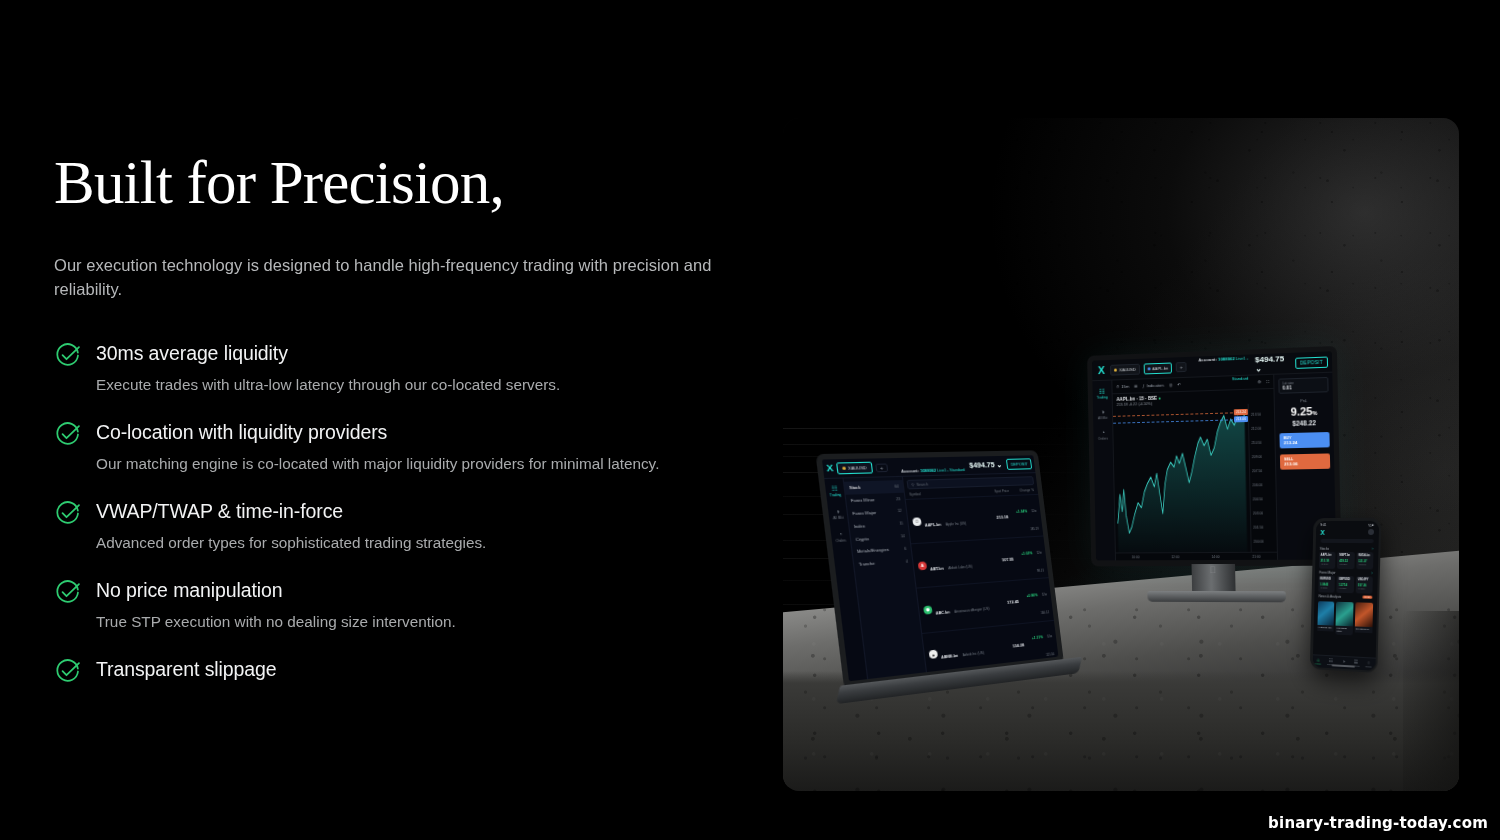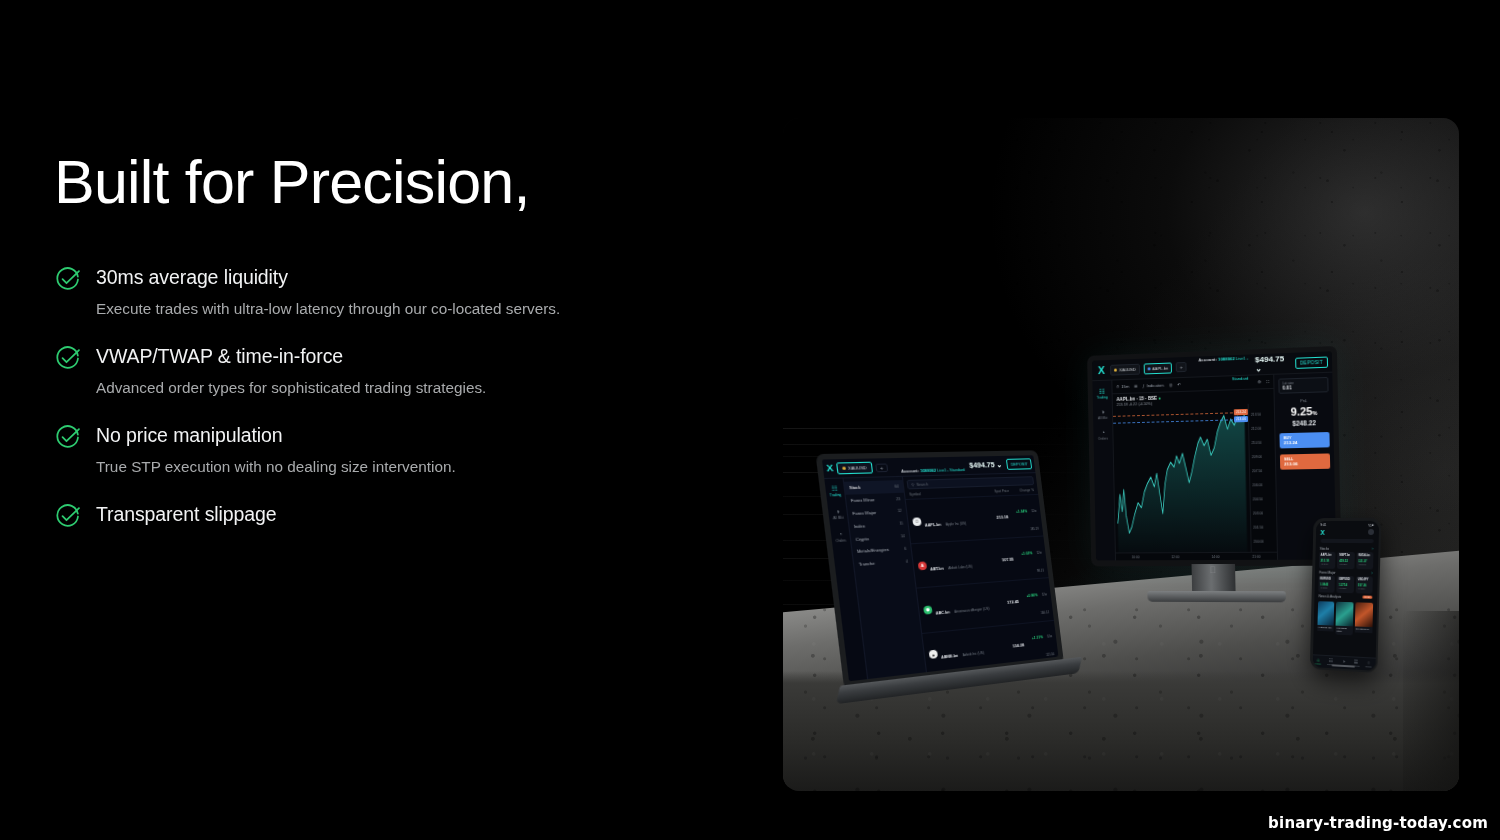--- a/index.html
+++ b/index.html
@@ -16,21 +16,21 @@
     position:absolute; left:54px; top:140px; width:700px;
   }
   .headline {
     color:#ffffff;
     font-size:61px;
     line-height:85px;
     font-weight:400;
     letter-spacing:-0.8px;
     white-space:nowrap;
   }
-  .headline .hl-line { display:block; }
+  .headline .hl-line { display:block;font-family:Liberation Serif, serif; }
   .subtitle {
     margin-top:28px;
     color:#b6b8ba;
     font-size:16.5px;
     line-height:24px;
     font-weight:400;
     max-width:660px;
     letter-spacing:0.05px;
   }
 
@@ -379,34 +379,45 @@
 <body>
 
 <div class="page">
 
   <div class="left-col">
 
     <h1 class="headline">
       <span class="hl-line">Built for Precision,</span>
     </h1>
 
+    <p class="subtitle">Our execution technology is designed to handle high-frequency trading with precision and reliability.</p>
 
     <div class="feature-list">
 
       <div class="feature-item">
         <span class="check-icon">
           <svg viewBox="0 0 24 24" width="27" height="27" fill="none">
             <path d="M21.2 9.4A9.2 9.2 0 1 0 21.3 12" stroke="#2ecc71" stroke-width="1.55" stroke-linecap="round"></path>
             <path d="M7.6 11.7 11.1 15.3 22.2 4.6" stroke="#2ecc71" stroke-width="1.55" stroke-linecap="round" stroke-linejoin="round"></path>
           </svg>
         </span>
         <div class="feature-title">30ms average liquidity</div>
         <div class="feature-desc">Execute trades with ultra-low latency through our co-located servers.</div>
       </div>
 
+      <div class="feature-item">
+        <span class="check-icon">
+          <svg viewBox="0 0 24 24" width="27" height="27" fill="none">
+            <path d="M21.2 9.4A9.2 9.2 0 1 0 21.3 12" stroke="#2ecc71" stroke-width="1.55" stroke-linecap="round"></path>
+            <path d="M7.6 11.7 11.1 15.3 22.2 4.6" stroke="#2ecc71" stroke-width="1.55" stroke-linecap="round" stroke-linejoin="round"></path>
+          </svg>
+        </span>
+        <div class="feature-title">Co-location with liquidity providers</div>
+        <div class="feature-desc">Our matching engine is co-located with major liquidity providers for minimal latency.</div>
+      </div>
 
       <div class="feature-item">
         <span class="check-icon">
           <svg viewBox="0 0 24 24" width="27" height="27" fill="none">
             <path d="M21.2 9.4A9.2 9.2 0 1 0 21.3 12" stroke="#2ecc71" stroke-width="1.55" stroke-linecap="round"></path>
             <path d="M7.6 11.7 11.1 15.3 22.2 4.6" stroke="#2ecc71" stroke-width="1.55" stroke-linecap="round" stroke-linejoin="round"></path>
           </svg>
         </span>
         <div class="feature-title">VWAP/TWAP &amp; time-in-force</div>
         <div class="feature-desc">Advanced order types for sophisticated trading strategies.</div>

